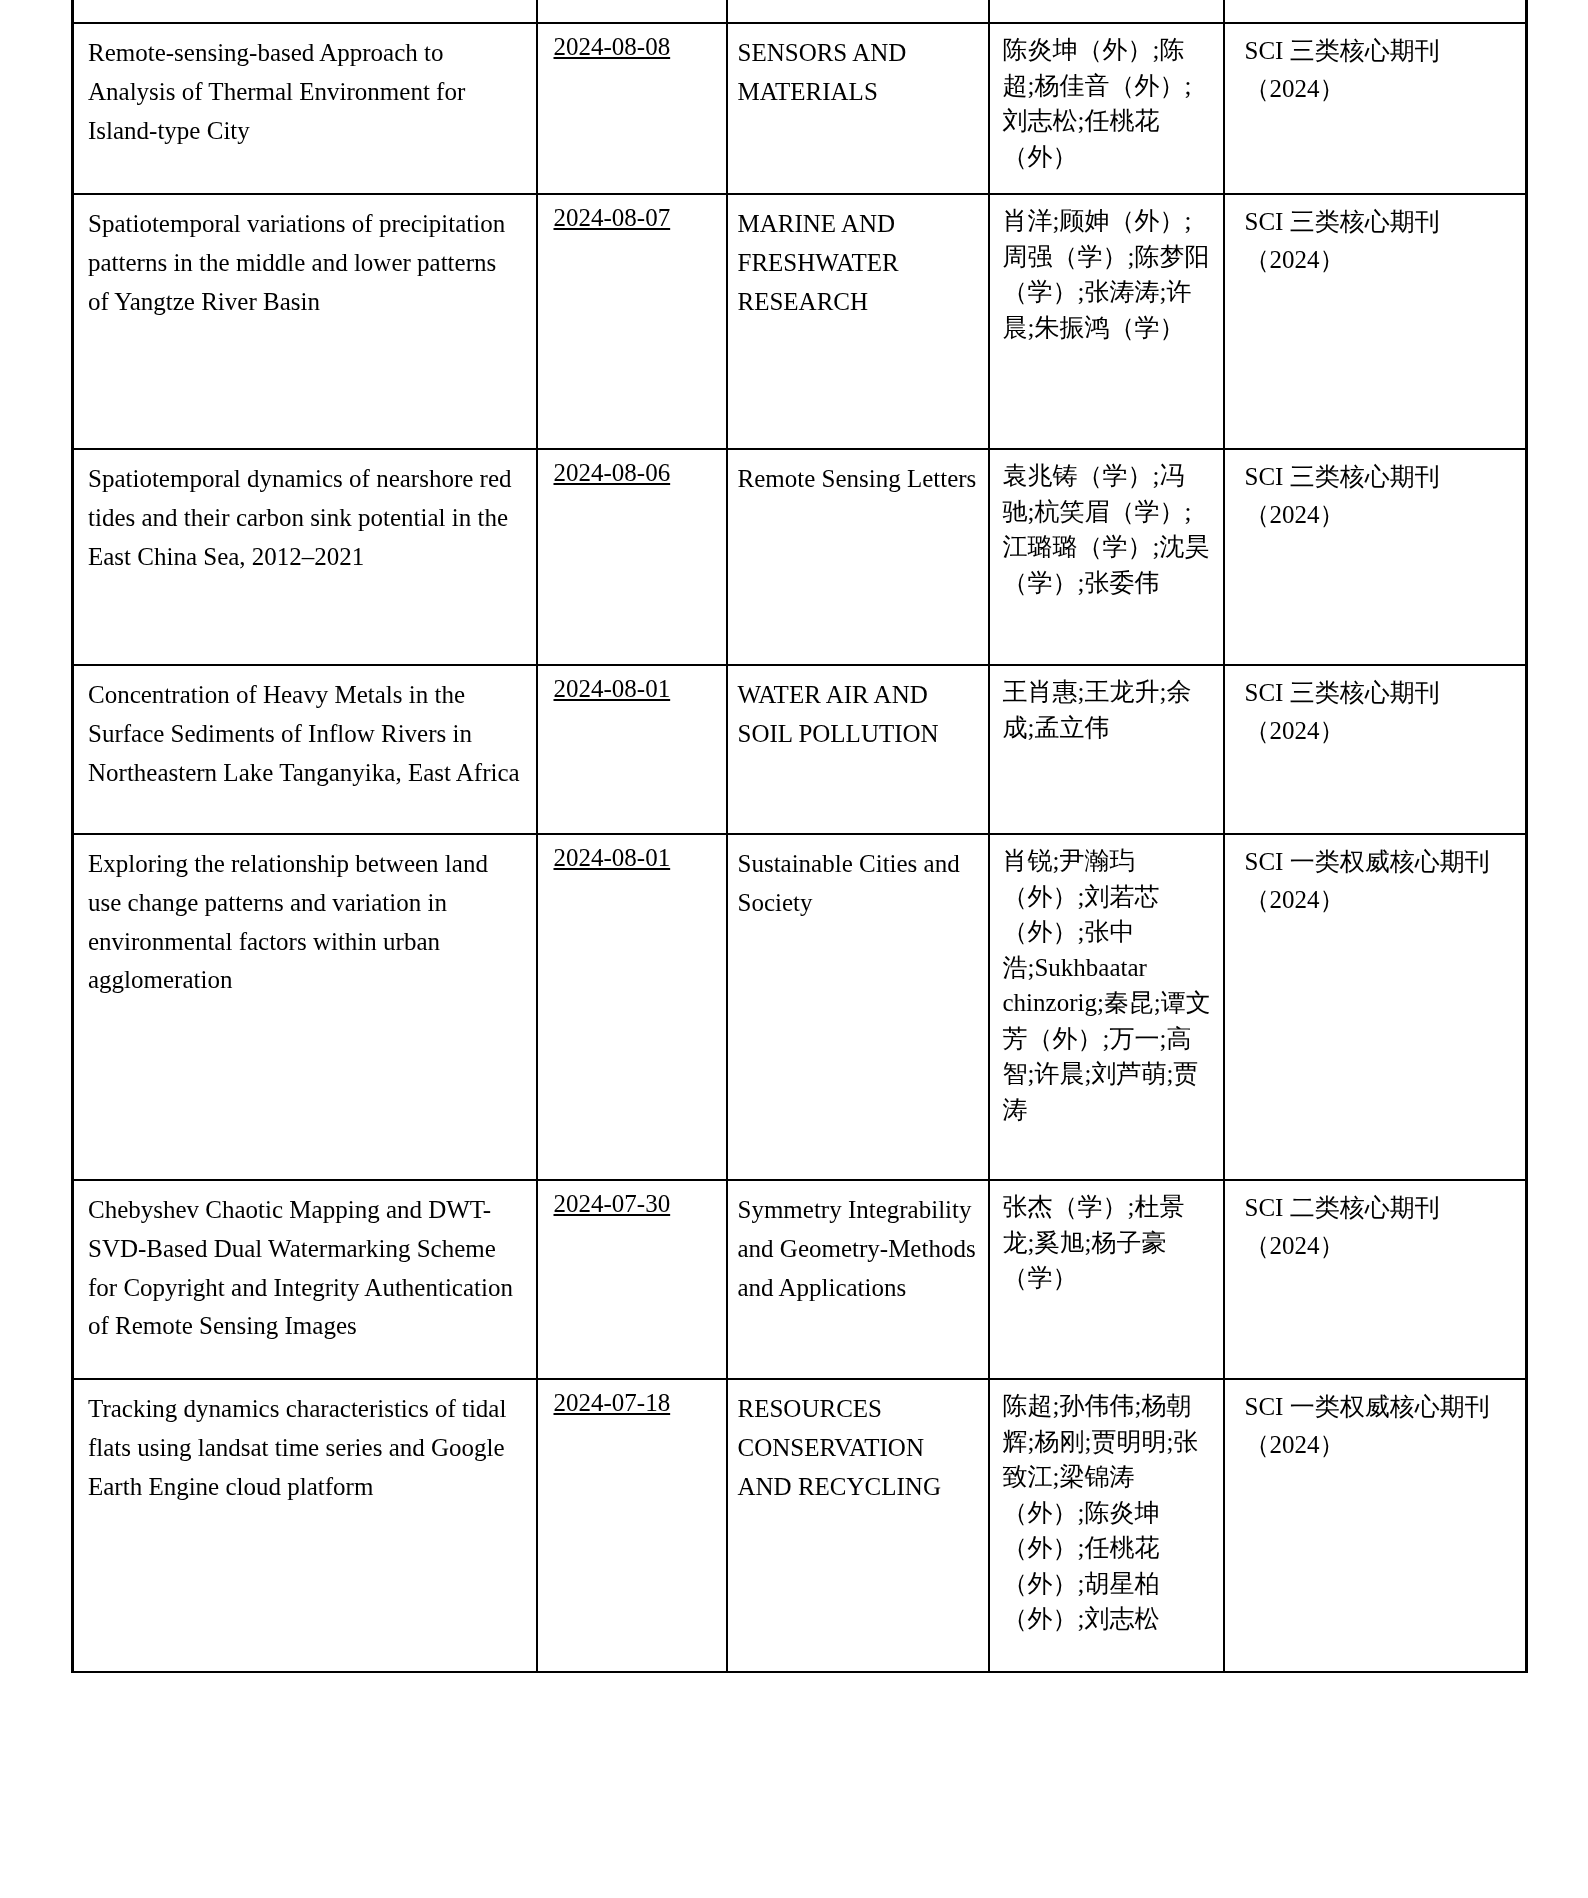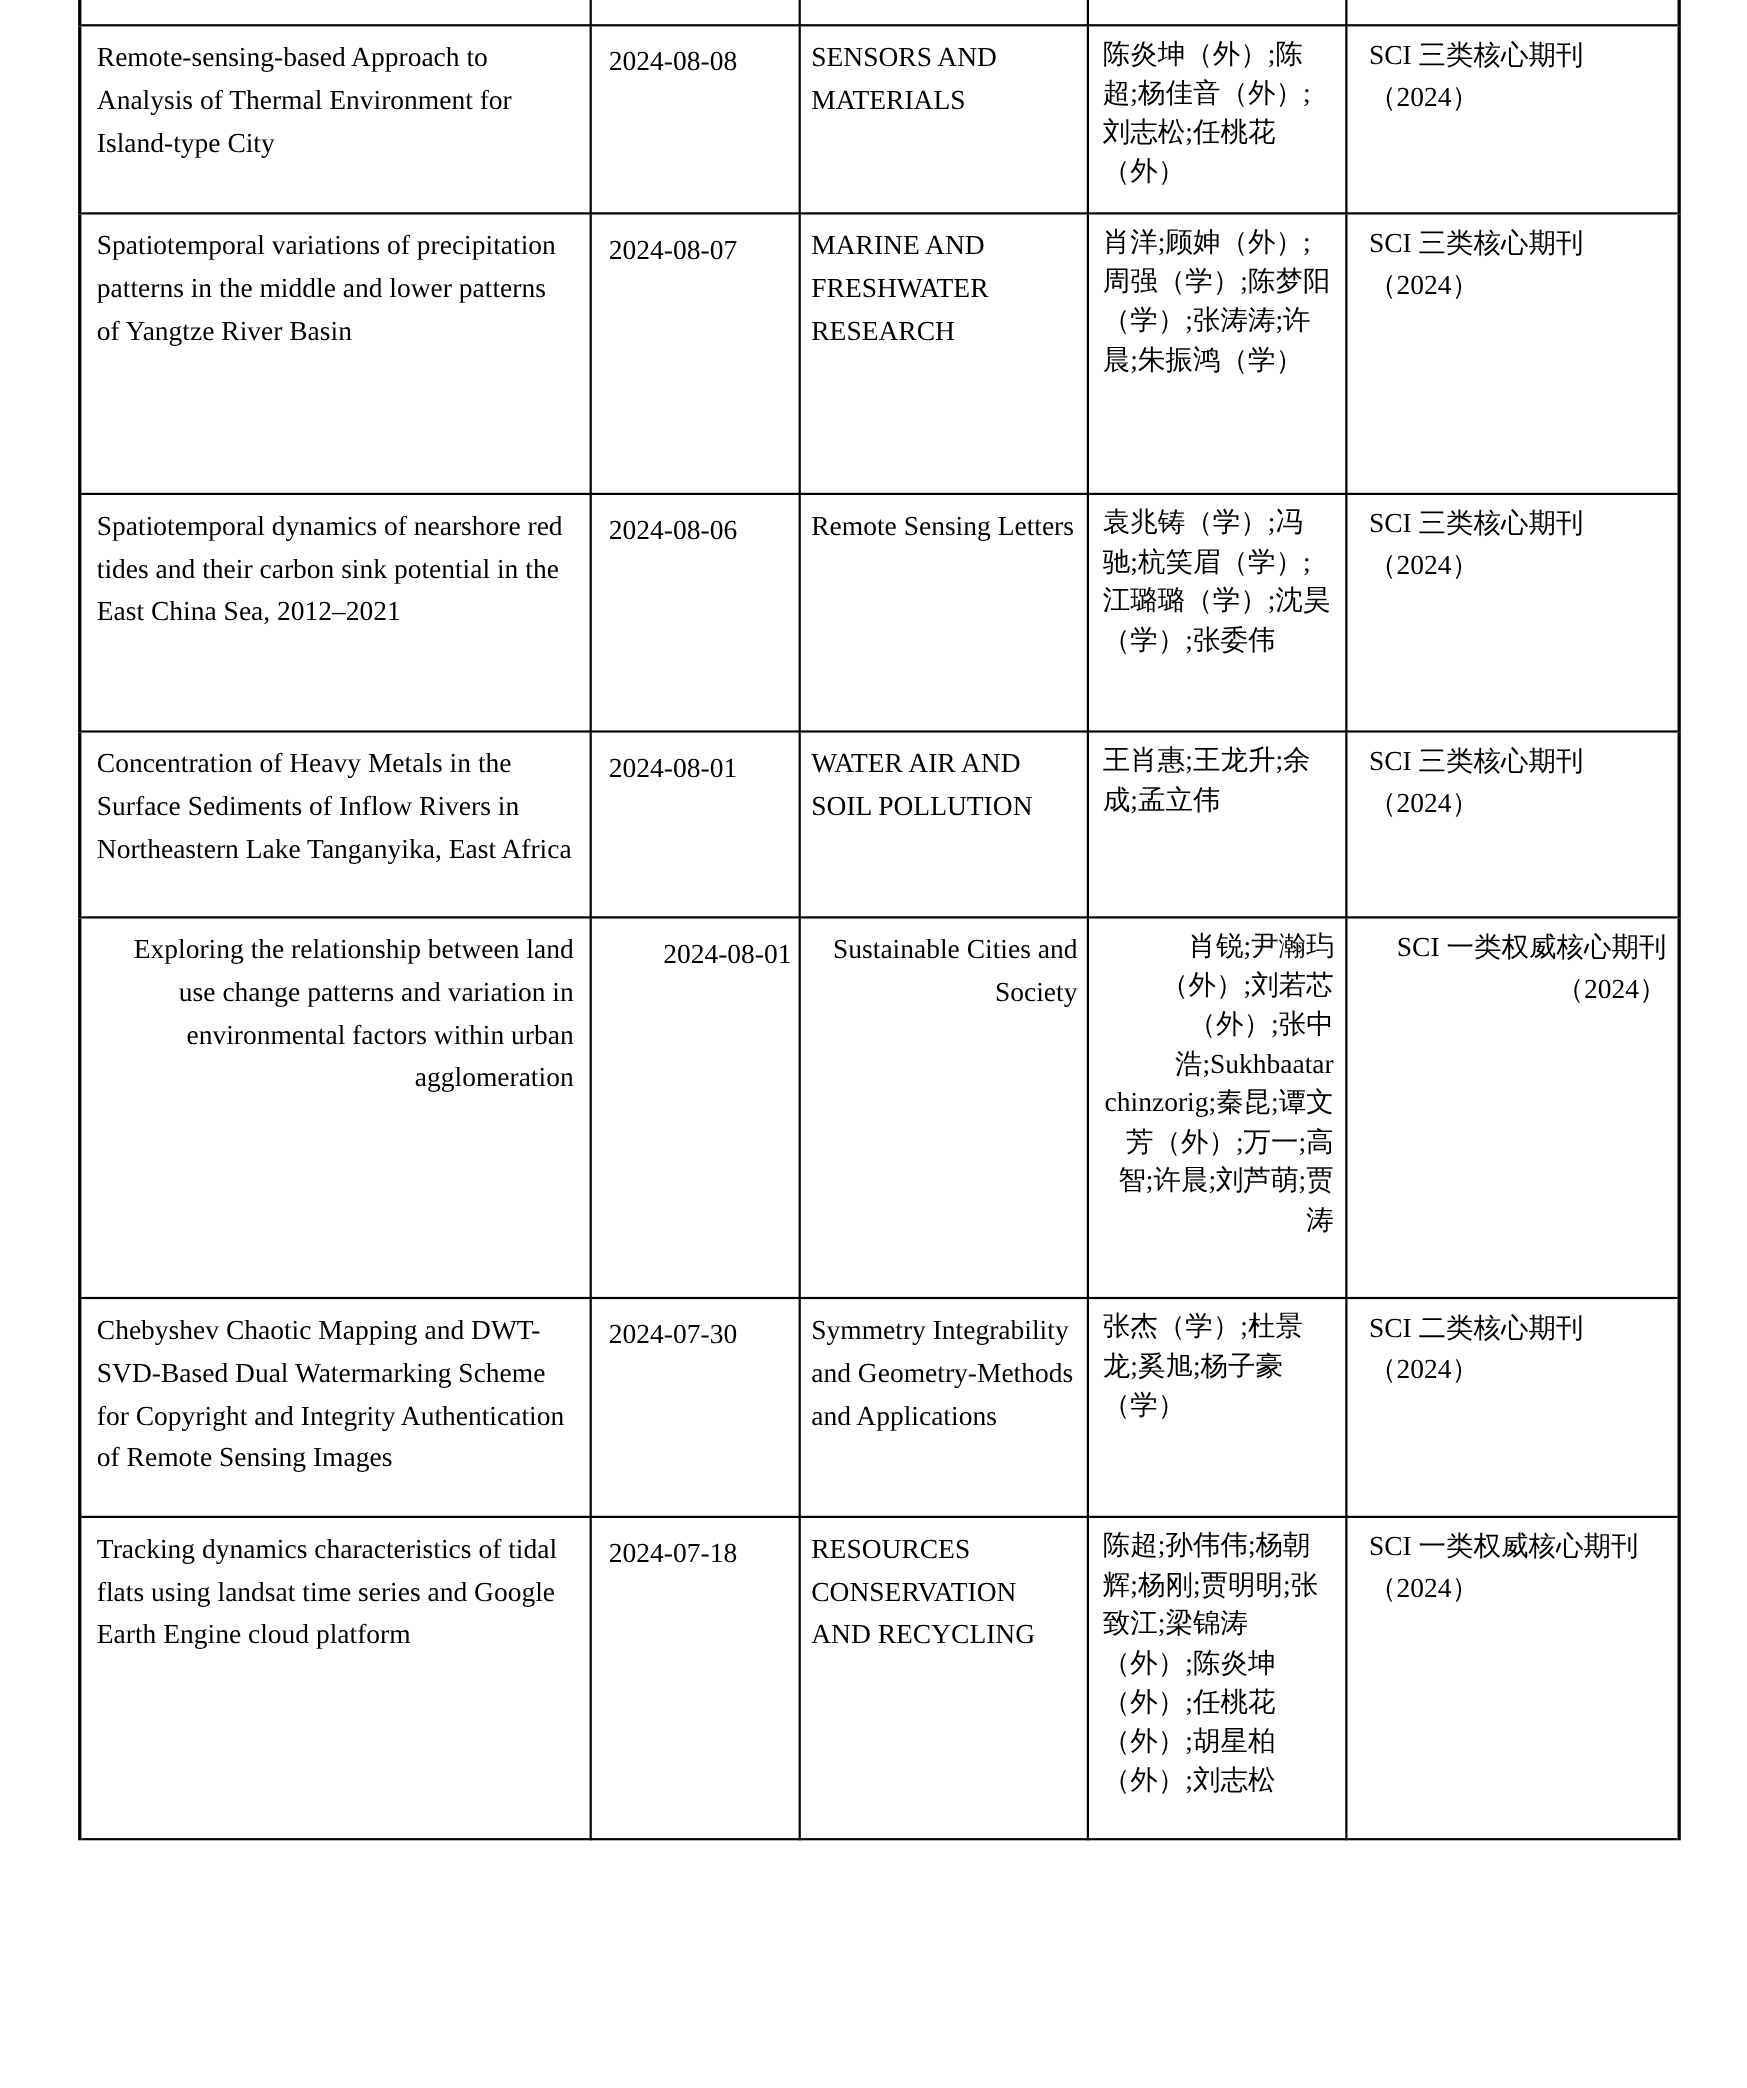--- a/index.html
+++ b/index.html
@@ -53,43 +53,44 @@
   col.c2 { width: 190px; }
   col.c3 { width: 262px; }
   col.c4 { width: 235px; }
   col.c5 { width: 303px; }
 
   td.c-title {
     padding: 10px 14px 8px 14px;
     line-height: 1.55;
   }
   td.c-date {
-    padding: 14px 6px 8px 16px;
+    padding: 4px 6px 8px 16px;
     line-height: 1.55;
     white-space: nowrap;
+    text-decoration: underline;
   }
   td.c-journal {
     padding: 10px 8px 0 10px;
     line-height: 1.55;
   }
   td.c-authors {
     padding: 8px 10px 19px 13px;
     line-height: 1.42;
   }
   td.c-class {
     padding: 8px 10px 8px 20px;
     line-height: 1.5;
   }
 
   
   tr.r1 td { height: 168px; }
   tr.r2 td { height: 255px; }
   tr.r3 td { height: 216px; }
   tr.r4 td { height: 169px; }
-  tr.r5 td { height: 346px; text-align: right; }
+  tr.r5 td { height: 346px; }
   tr.r6 td { height: 199px; }
   tr.r7 td { height: 220px; }
   tr.r8 td { height: 293px; }
 </style>
 </head>
 <body>
 
 <div class="page">
 
   <table class="pubs">

